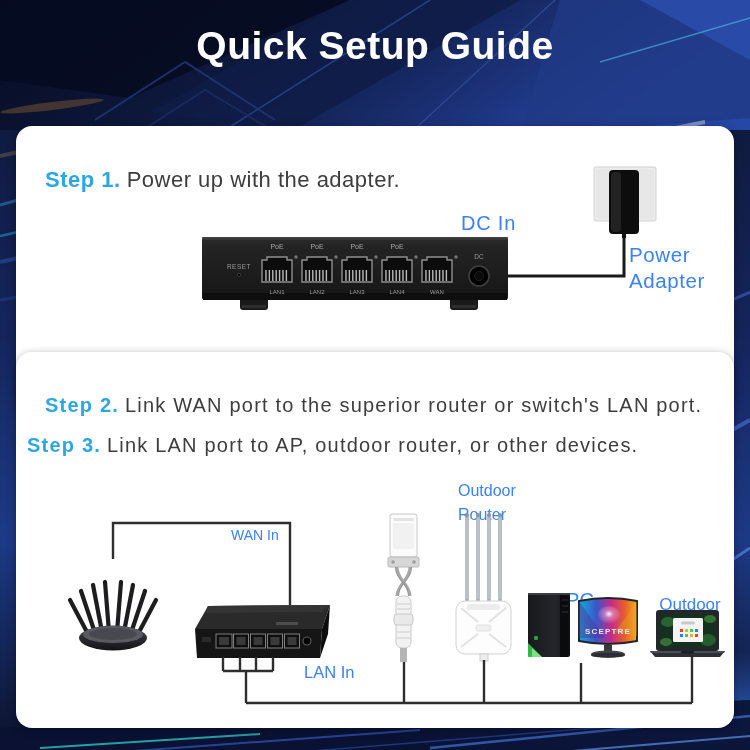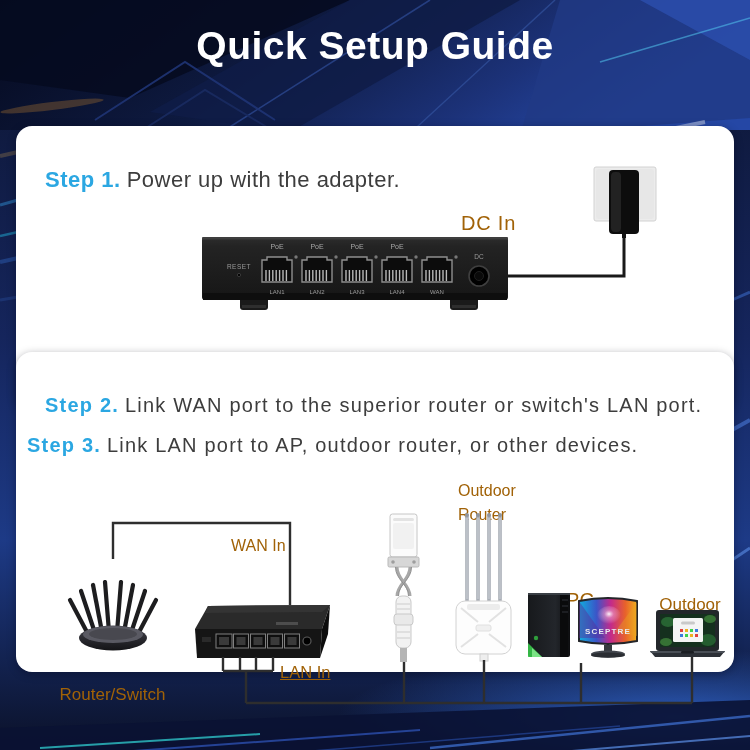--- a/index.html
+++ b/index.html
@@ -10,26 +10,26 @@
   .bg{position:absolute;left:0;top:0;z-index:0;}
   .title{
     position:absolute;left:0;top:24px;width:750px;text-align:center;z-index:2;
     color:#ffffff;font-size:39px;font-weight:700;letter-spacing:0.5px;margin:0;
   }
   .card{
     position:absolute;left:16px;width:718px;background:#ffffff;border-radius:16px;
     z-index:1;box-shadow:0 2px 8px rgba(0,0,20,0.35);
   }
   .card1{top:126px;height:285px;}
-  .card2{top:352px;height:320px;}
+  .card2{top:352px;height:376px;}
   .abs{position:absolute;margin:0;}
   .step-line{font-size:22px;color:#3d3d3d;letter-spacing:0.5px;white-space:nowrap;}
   .step-line .lbl{color:#2ba7e2;font-weight:700;margin-right:6px;}
   .step-sm{font-size:20px;letter-spacing:1.2px;}
-  .dlabel{color:#a16207;white-space:pre-line;}
+  .dlabel{color:#3b82f6;white-space:pre-line;}
   .ctr{text-align:center;margin-top:28px;}
   svg text{font-family:"Liberation Sans",sans-serif;}
   .wiring{position:absolute;left:0;top:0;z-index:3;pointer-events:none;}
   .dev{position:absolute;z-index:2;}
 </style>
 </head>
 <body>
 
 <div class="canvas">
 
@@ -90,20 +90,22 @@
   <h1 class="title">Quick Setup Guide</h1>
 
   <section class="card card1">
 
     <p class="step-line abs" style="left:29px;top:41px;">
       <span class="lbl">Step 1.</span><span>Power up with the adapter.</span>
     </p>
 
     <div class="abs dlabel" style="left:445px;top:86px;font-size:20px;letter-spacing:0.8px;">DC In</div>
 
+    <div class="abs dlabel" style="left:613px;top:116px;font-size:20.5px;letter-spacing:0.6px;line-height:26px;">Power
+Adapter</div>
 
     <svg class="abs" style="left:464px;top:100px;" width="170" height="60">
       <path d="M10,50 H144 V8" fill="none" stroke="#1a1a1a" stroke-width="3"></path>
     </svg>
 
     <svg class="abs" style="left:576px;top:38px;" width="68" height="76">
       <rect x="2" y="3" width="62" height="54" rx="2" fill="#ececec" stroke="#d2d2d2"></rect>
       <rect x="4" y="5" width="58" height="50" rx="2" fill="#e4e4e4" opacity="0.6"></rect>
       <rect x="17" y="6" width="30" height="64" rx="4" fill="#0d0d0d"></rect>
       <rect x="19" y="8" width="10" height="60" rx="4" fill="#222222"></rect>
@@ -215,23 +217,22 @@
 
   <section class="card card2">
 
     <p class="step-line step-sm abs" style="left:29px;top:42px;">
       <span class="lbl">Step 2.</span><span>Link WAN port to the superior router or switch's LAN port.</span>
     </p>
     <p class="step-line step-sm abs" style="left:11px;top:82px;">
       <span class="lbl">Step 3.</span><span>Link LAN port to AP, outdoor router, or other devices.</span>
     </p>
 
-    <div class="abs dlabel" style="left:215px;top:185px;font-size:16px;">WAN In</div>
-    <div class="abs dlabel" style="left:264px;top:311px;font-size:16.5px;text-decoration:underline;">LAN In</div>
-    <div class="abs dlabel ctr" style="left:24px;top:305px;width:145px;font-size:17px;">Router/Switch</div>
+    <div class="abs dlabel" style="left:215px;top:175px;font-size:14px;">WAN In</div>
+    <div class="abs dlabel" style="left:288px;top:311px;font-size:16.5px;">LAN In</div>
     <div class="abs dlabel ctr" style="left:364px;top:134px;width:48px;font-size:17px;">AP</div>
     <div class="abs dlabel" style="left:442px;top:127px;font-size:16px;line-height:24px;">Outdoor
 Router</div>
     <div class="abs dlabel ctr" style="left:540px;top:209px;width:48px;font-size:20px;">PC</div>
     <div class="abs dlabel ctr" style="left:642px;top:215px;width:64px;font-size:17px;">Outdoor</div>
 
     <svg class="wiring" width="718" height="376" viewBox="0 0 718 376">
       <g fill="none" stroke="#2e2e2e" stroke-width="2.4">
 
         <path d="M97,207 V171 H274 V253"></path>

